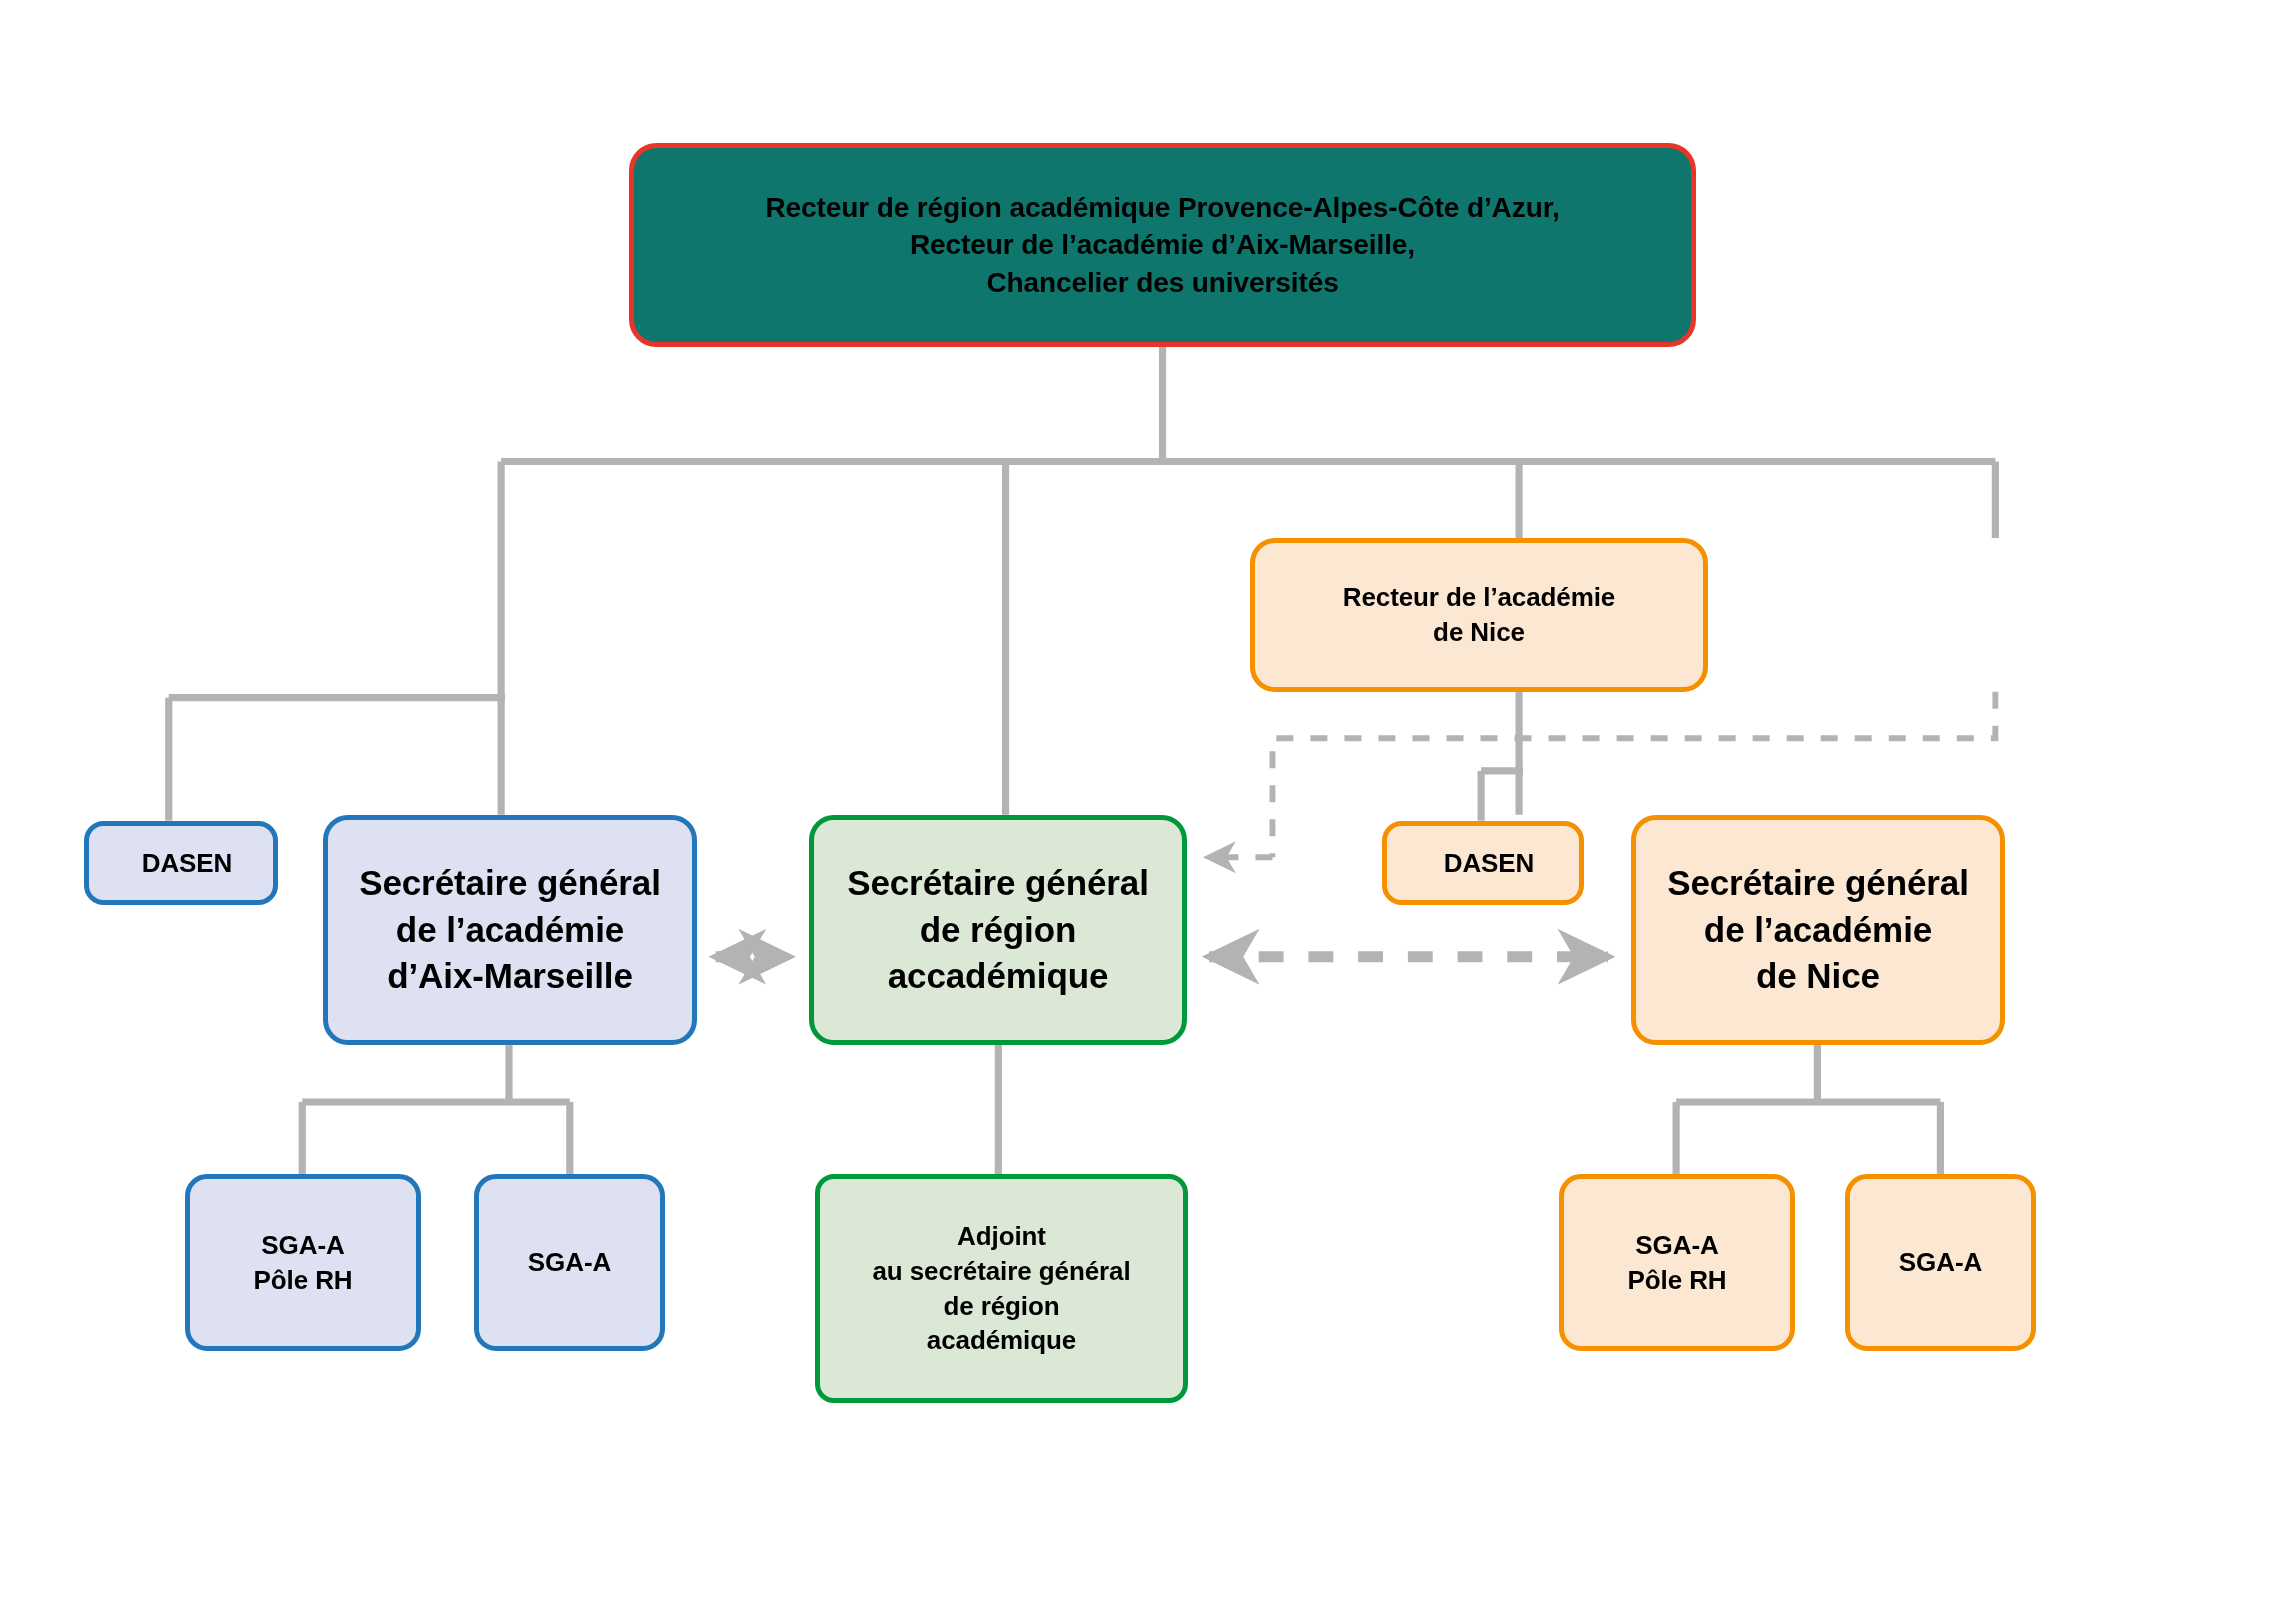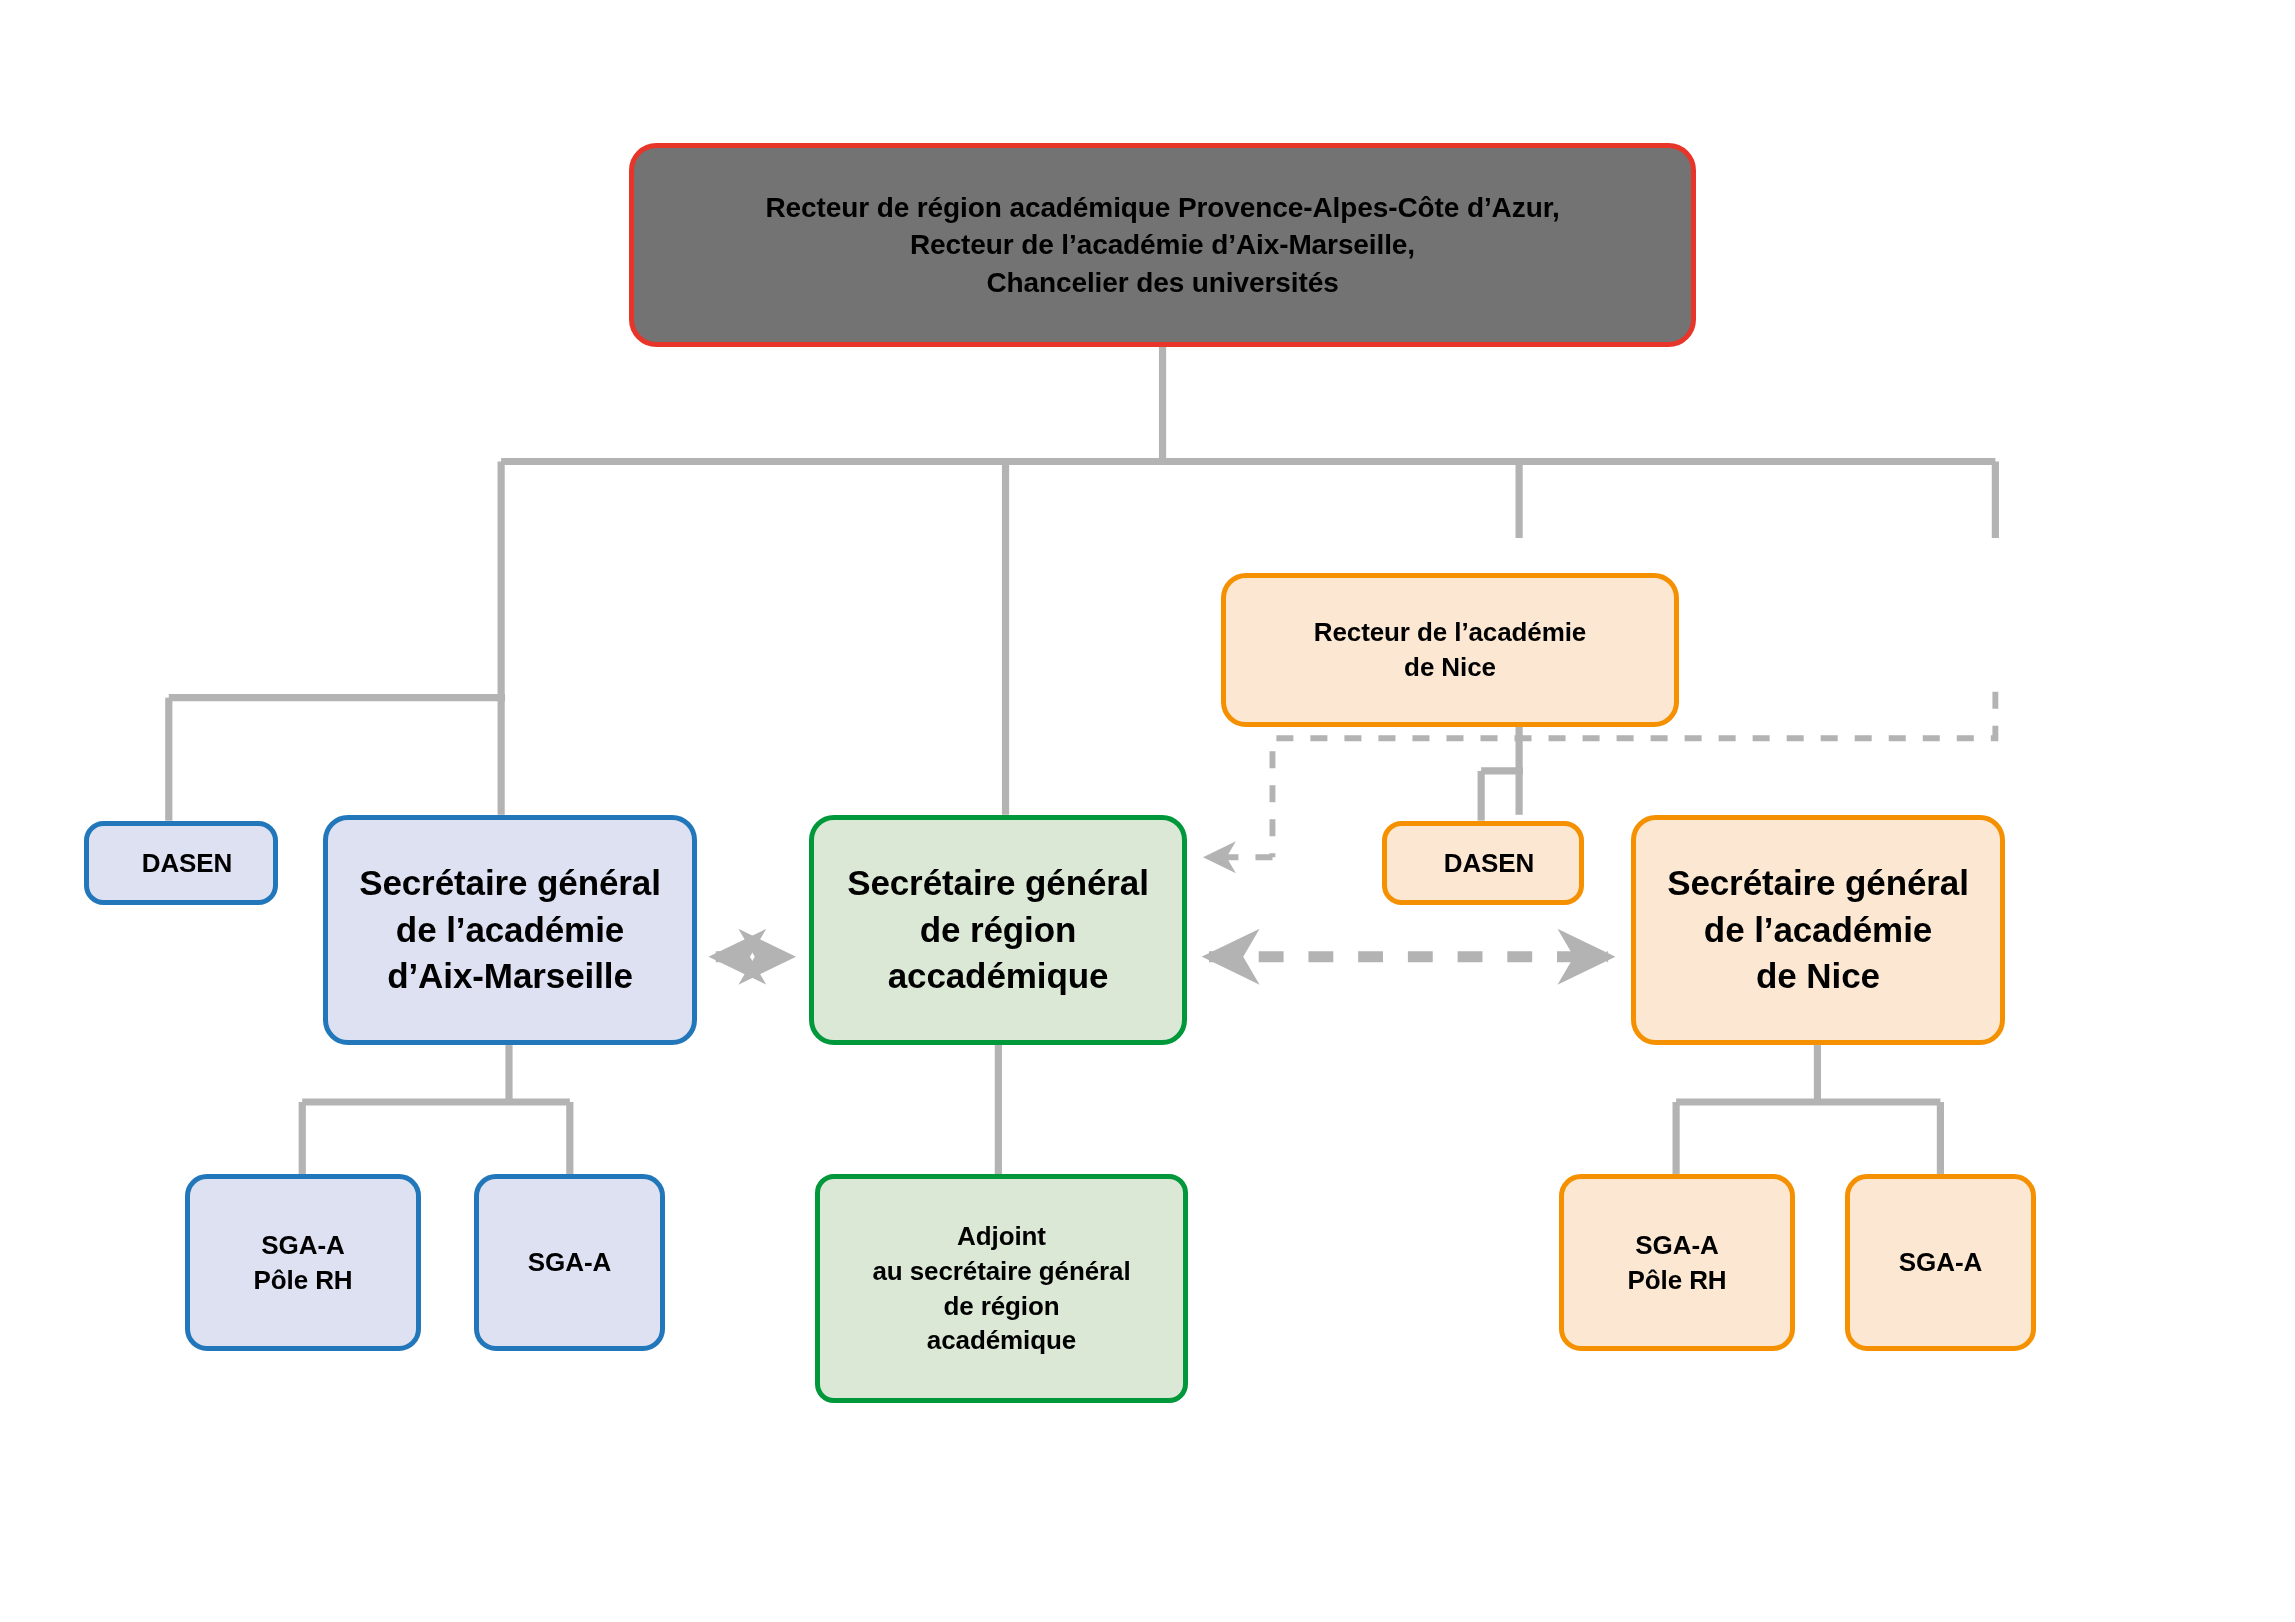--- a/index.html
+++ b/index.html
@@ -36,36 +36,36 @@
     border-style: solid;
     border-radius: 25px;
     color: #000000;
     font-weight: bold;
     line-height: 1.34;
     letter-spacing: -0.1px;
     z-index: 5;
   }
 
   
-  .theme-red    { border-color: #e8352a; background: #737373; }
+  .theme-red    { border-color: #e8352a; background: #0f766e; }
   .theme-blue   { border-color: #2277bb; background: #dde1f2; }
   .theme-green  { border-color: #00983a; background: #dbe8d6; }
   .theme-orange { border-color: #f59000; background: #fce8d2; }
   .theme-olive  { border-color: #85bc22; background: #e9efdd; }
 
   
   .node-root     { border-width: 5.9px;  border-radius: 27.5px; font-size: 28px; }
   .node-large    { border-width: 5.9px;  font-size: 35px; }
   .node-mid      { border-width: 5.9px;  font-size: 26px; }
   .node-small    { border-width: 5.2px;  border-radius: 19.6px; font-size: 26px; padding-left: 12px; }
   .node-leaf     { border-width: 5.9px;  border-radius: 22px; font-size: 26px; }
 
   
   #node-recteur-region   { left: 629px;  top: 143px;  width: 1067px; height: 204px; }
-  #node-recteur-nice     { left: 1221px; top: 538px;  width: 458px;  height: 154px; margin-top: 35px; }
+  #node-recteur-nice     { left: 1250px; top: 538px;  width: 458px;  height: 154px; }
   #node-recteur-esri     { left: 1788px; top: 538px;  width: 458px;  height: 154px; }
   #node-dasen-aix        { left: 84px;  top: 821px; width: 194px;  height: 84px; }
   #node-sg-aix           { left: 323px;  top: 815px; width: 374px;  height: 230px; }
   #node-sg-region        { left: 809px; top: 815px; width: 378px;  height: 230px; }
   #node-dasen-nice       { left: 1382px; top: 821px; width: 202px;  height: 84px; }
   #node-sg-nice          { left: 1631px; top: 815px; width: 374px;  height: 230px; }
   #node-sgaa-rh-aix      { left: 185px;  top: 1174px; width: 236px;  height: 177px; }
   #node-sgaa-aix         { left: 474px;  top: 1174px; width: 191px;  height: 177px; }
   #node-adjoint-sg       { left: 815px; top: 1174px; width: 373px;  height: 229px; border-radius: 19px; }
   #node-sgaa-rh-nice     { left: 1559px; top: 1174px; width: 236px;  height: 177px; }

